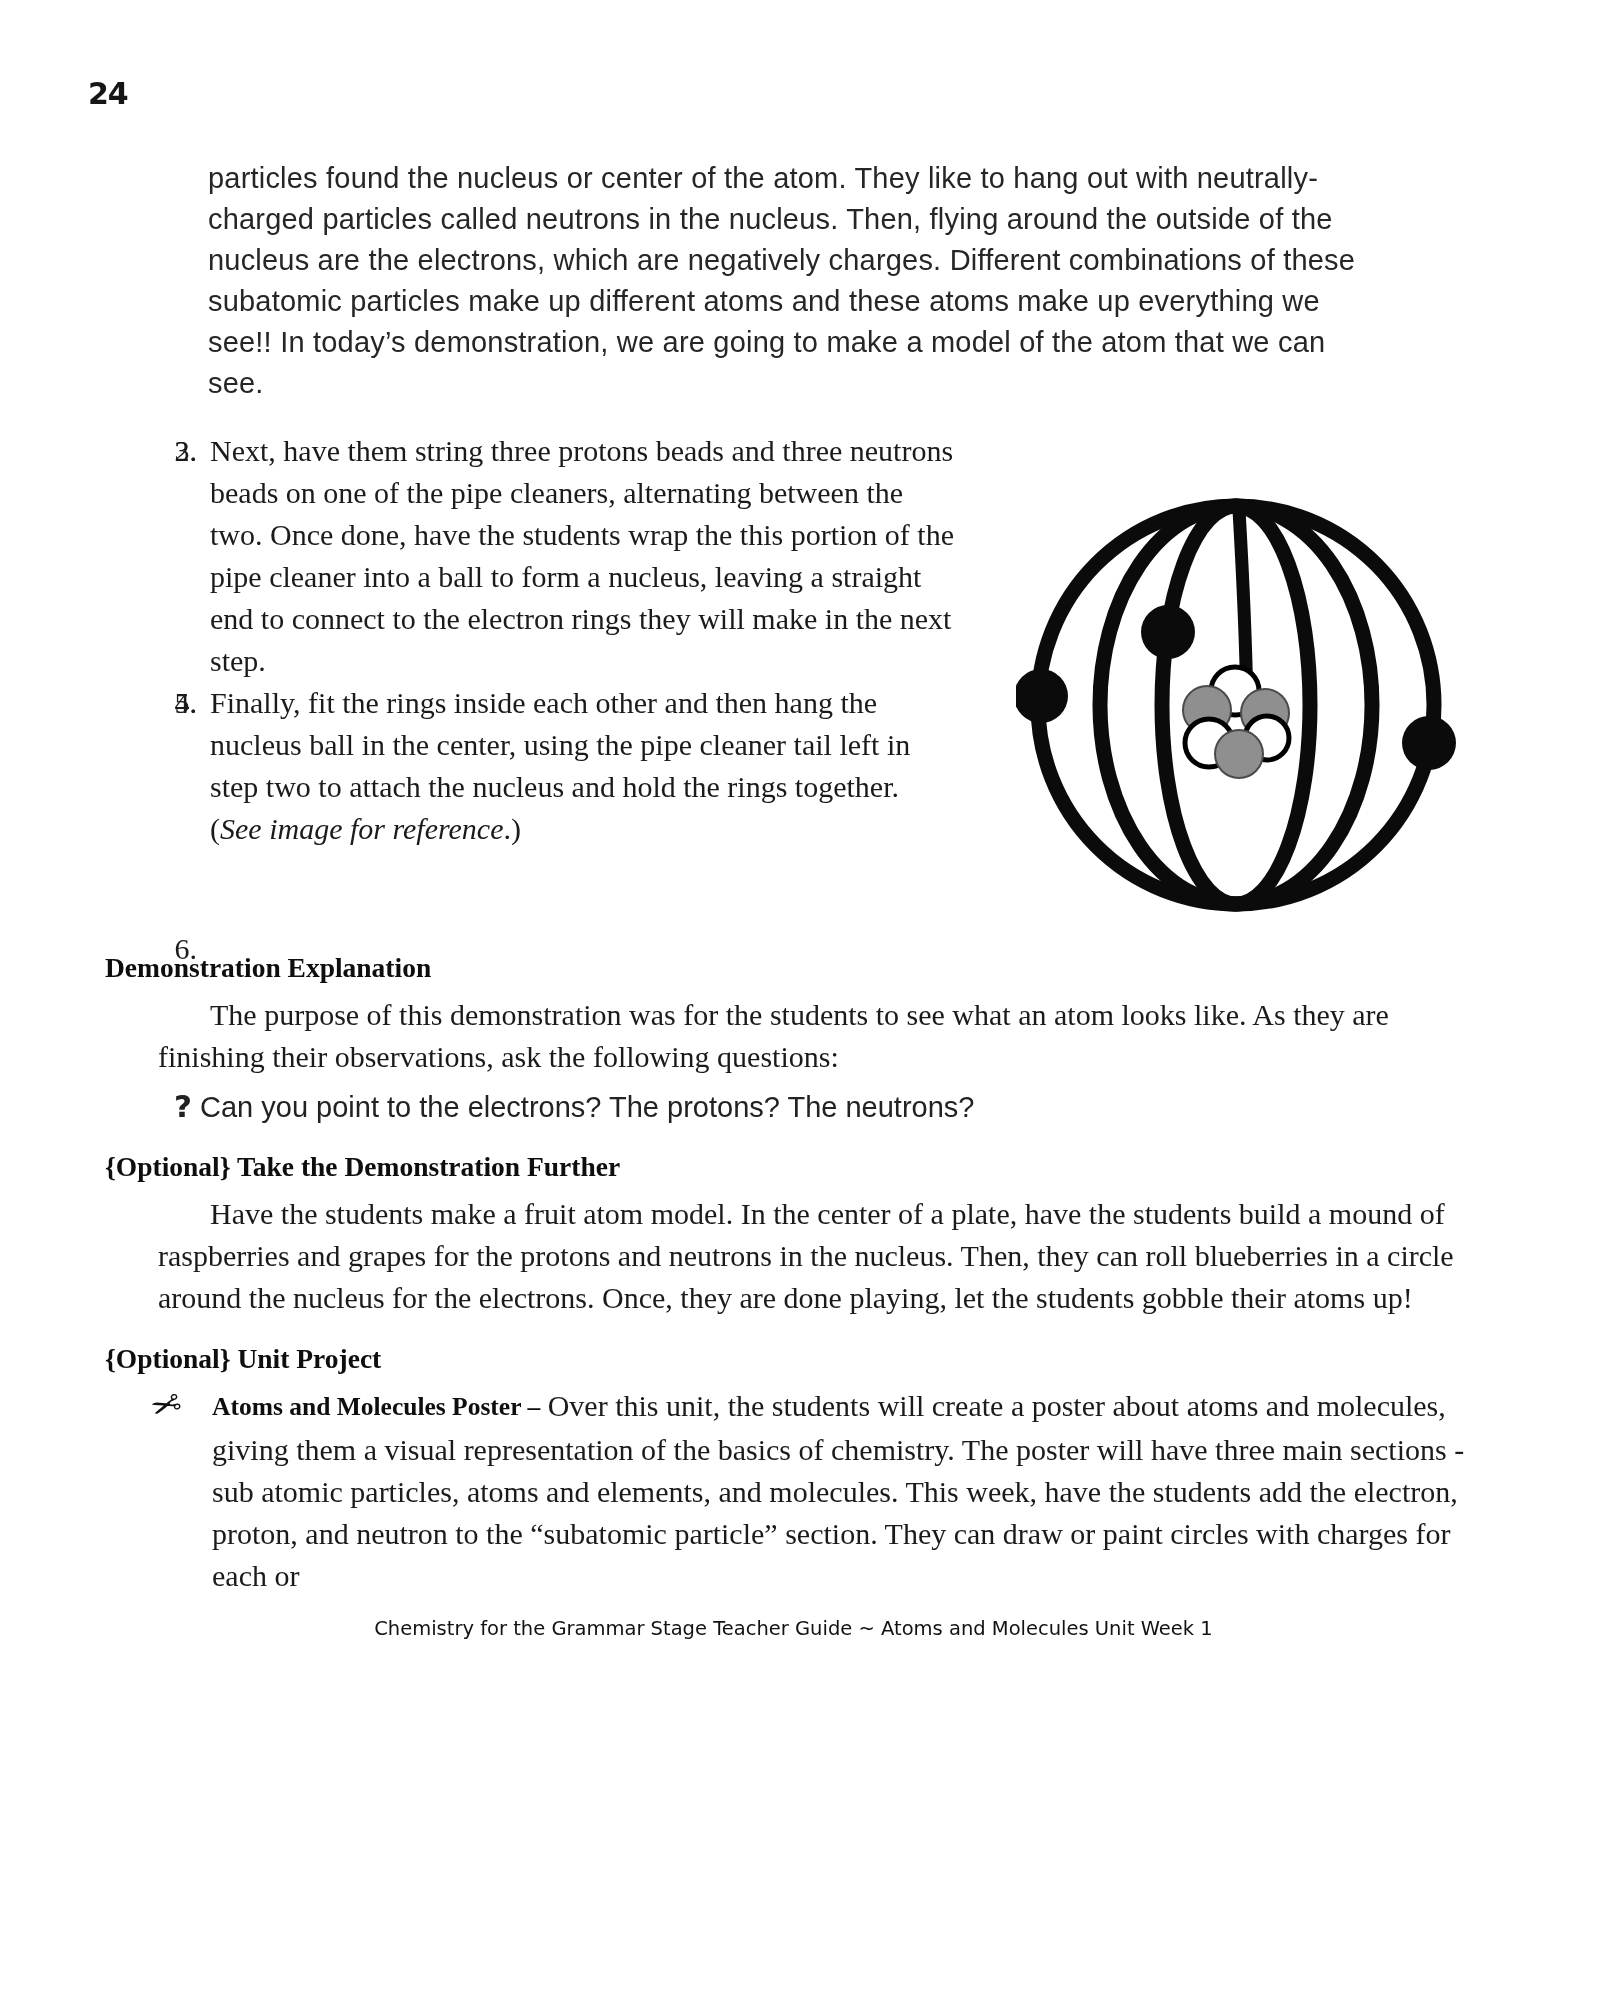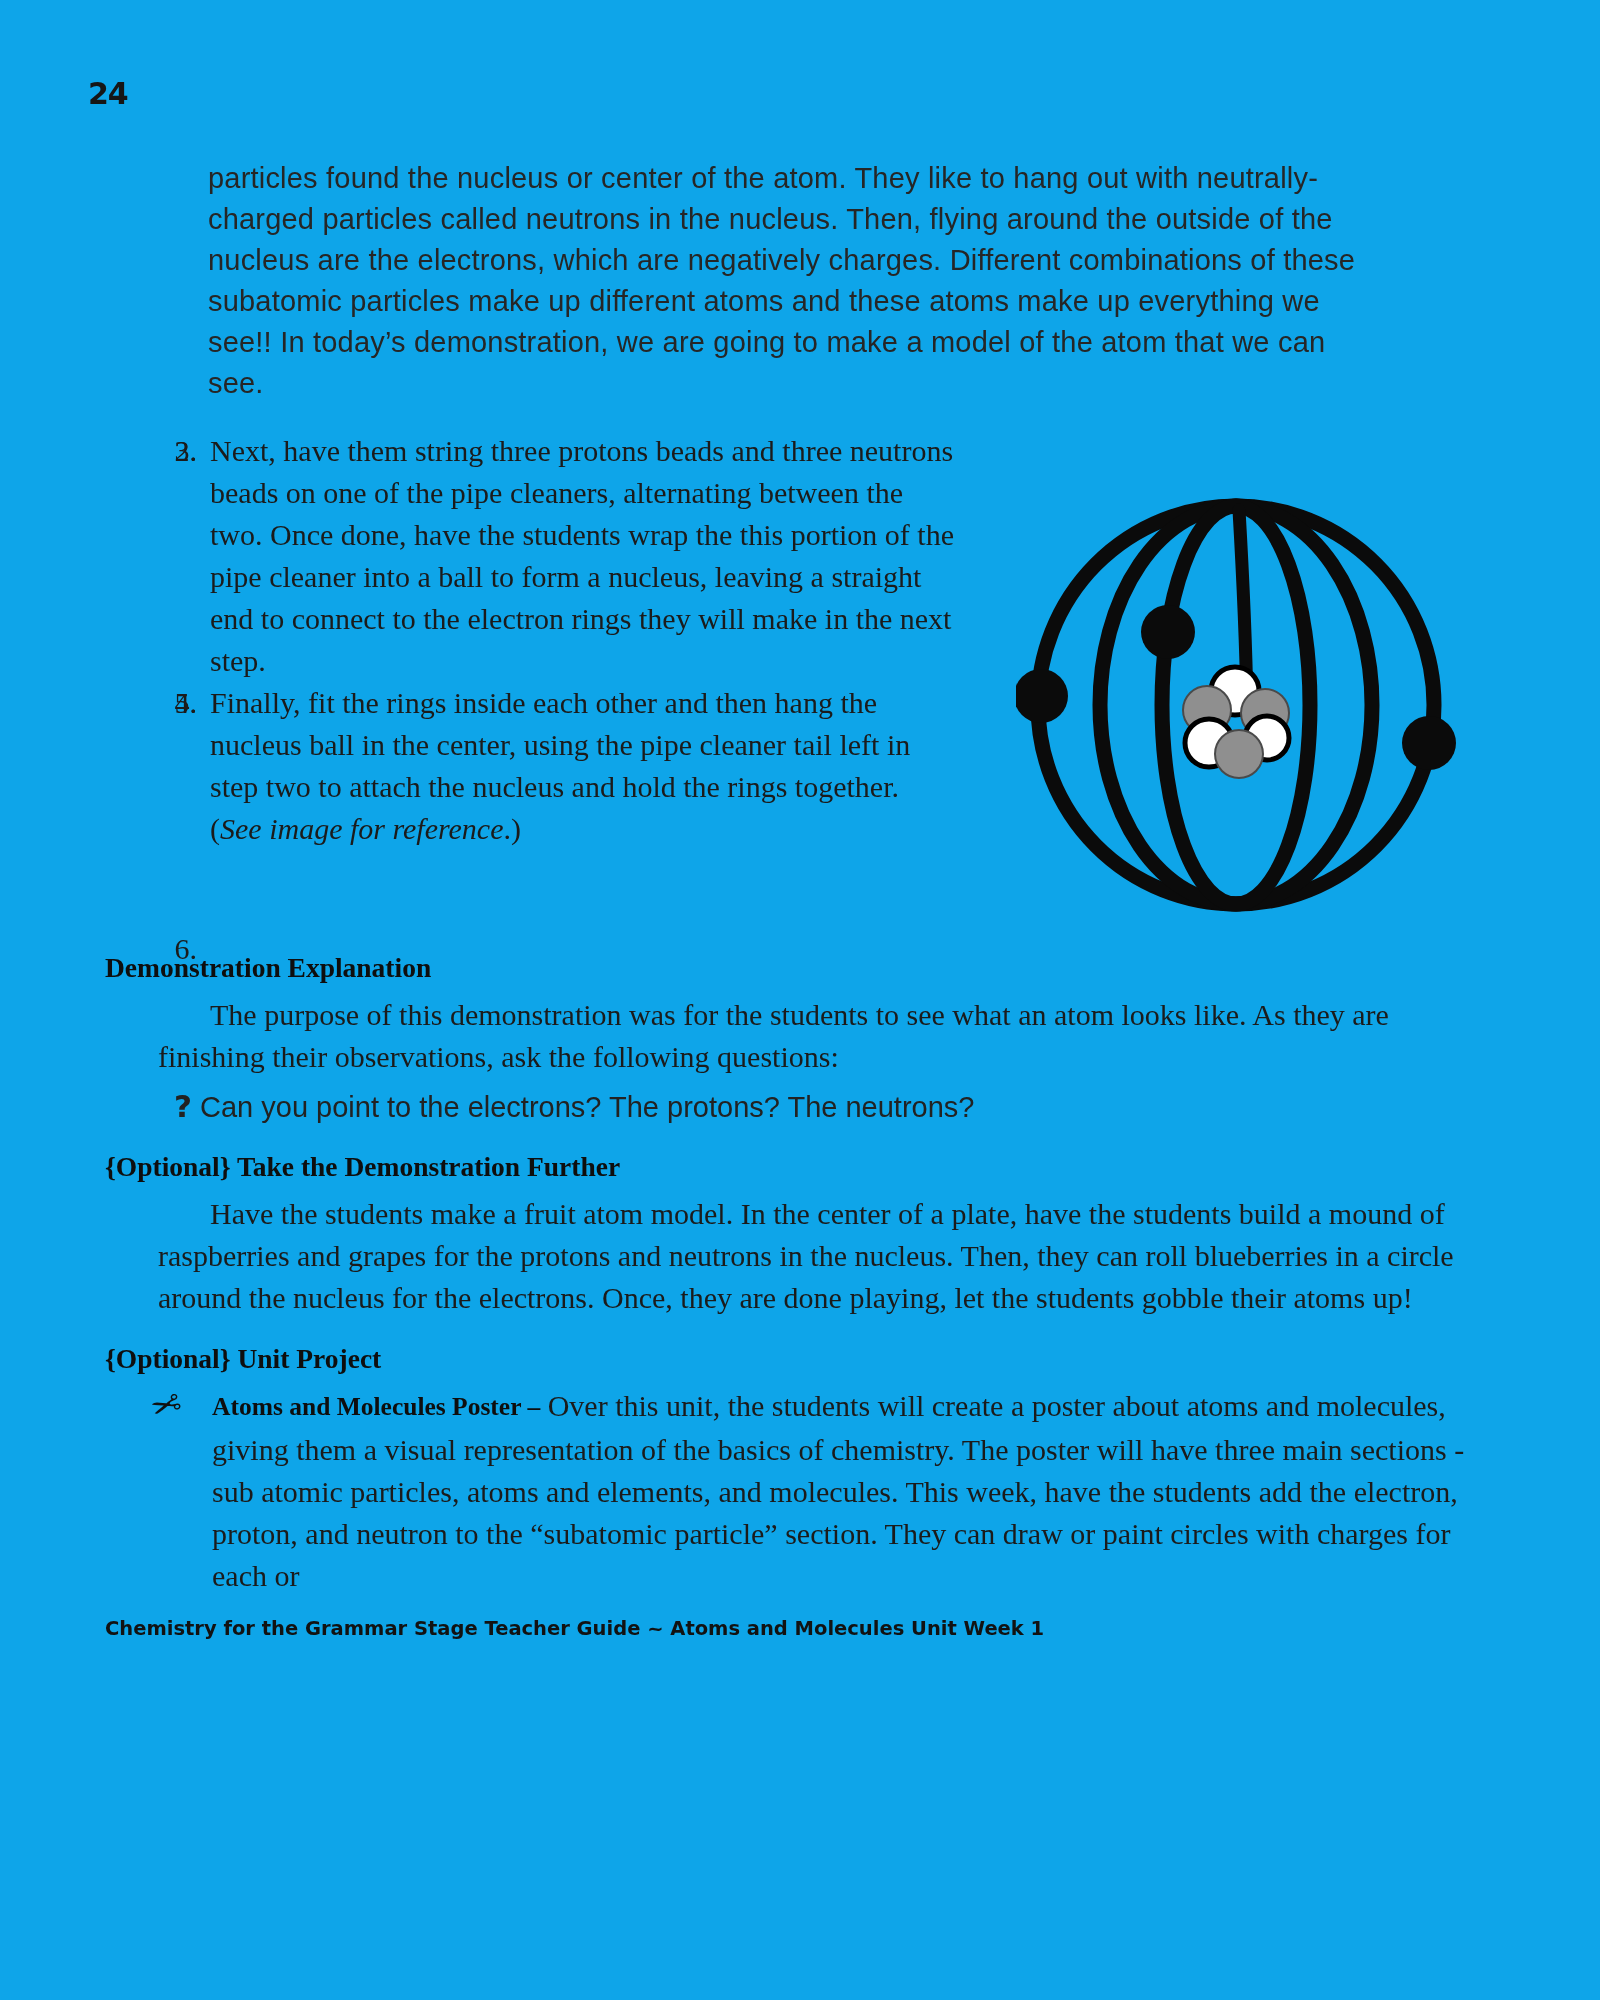--- a/index.html
+++ b/index.html
@@ -1,19 +1,19 @@
 <!DOCTYPE html>
 <html><head>
 <meta charset="utf-8">
 <style>
   html, body { margin:0; padding:0; background:#e8e8e8; }
   .page {
     position:relative;
     width:1600px; height:2000px;
-    background:#0ea5e9;
+    background:#ffffff;
     margin:0 auto;
     overflow:hidden;
     color:#1b1b1b;
   }
   .page-number {
     position:absolute; top:76px; left:88px;
     font-family:"DejaVu Sans", sans-serif;
     font-weight:700; font-size:30px; color:#161616;
     letter-spacing:-1px;
   }
@@ -63,23 +63,23 @@
   .scissors {
     position:absolute; left:46px; top:0px;
     font-size:36px; color:#111;
     display:inline-block;
     transform: rotate(-18deg) scaleX(-1);
     font-family:"DejaVu Sans", sans-serif;
   }
   .poster-label { font-size:25.5px; position:relative; top:-1px; }
 
   .footer {
-    margin-top:20px; text-align:left;
+    margin-top:20px; text-align:center;
     font-family:"DejaVu Sans", sans-serif;
-    font-weight:700; font-size:19.5px; color:#121212;
+    font-weight:400; font-size:19.5px; color:#121212;
     letter-spacing:0;
   }
 </style>
 </head>
 <body>
 
 <div class="page">
 
   <div class="page-number">24</div>
 

